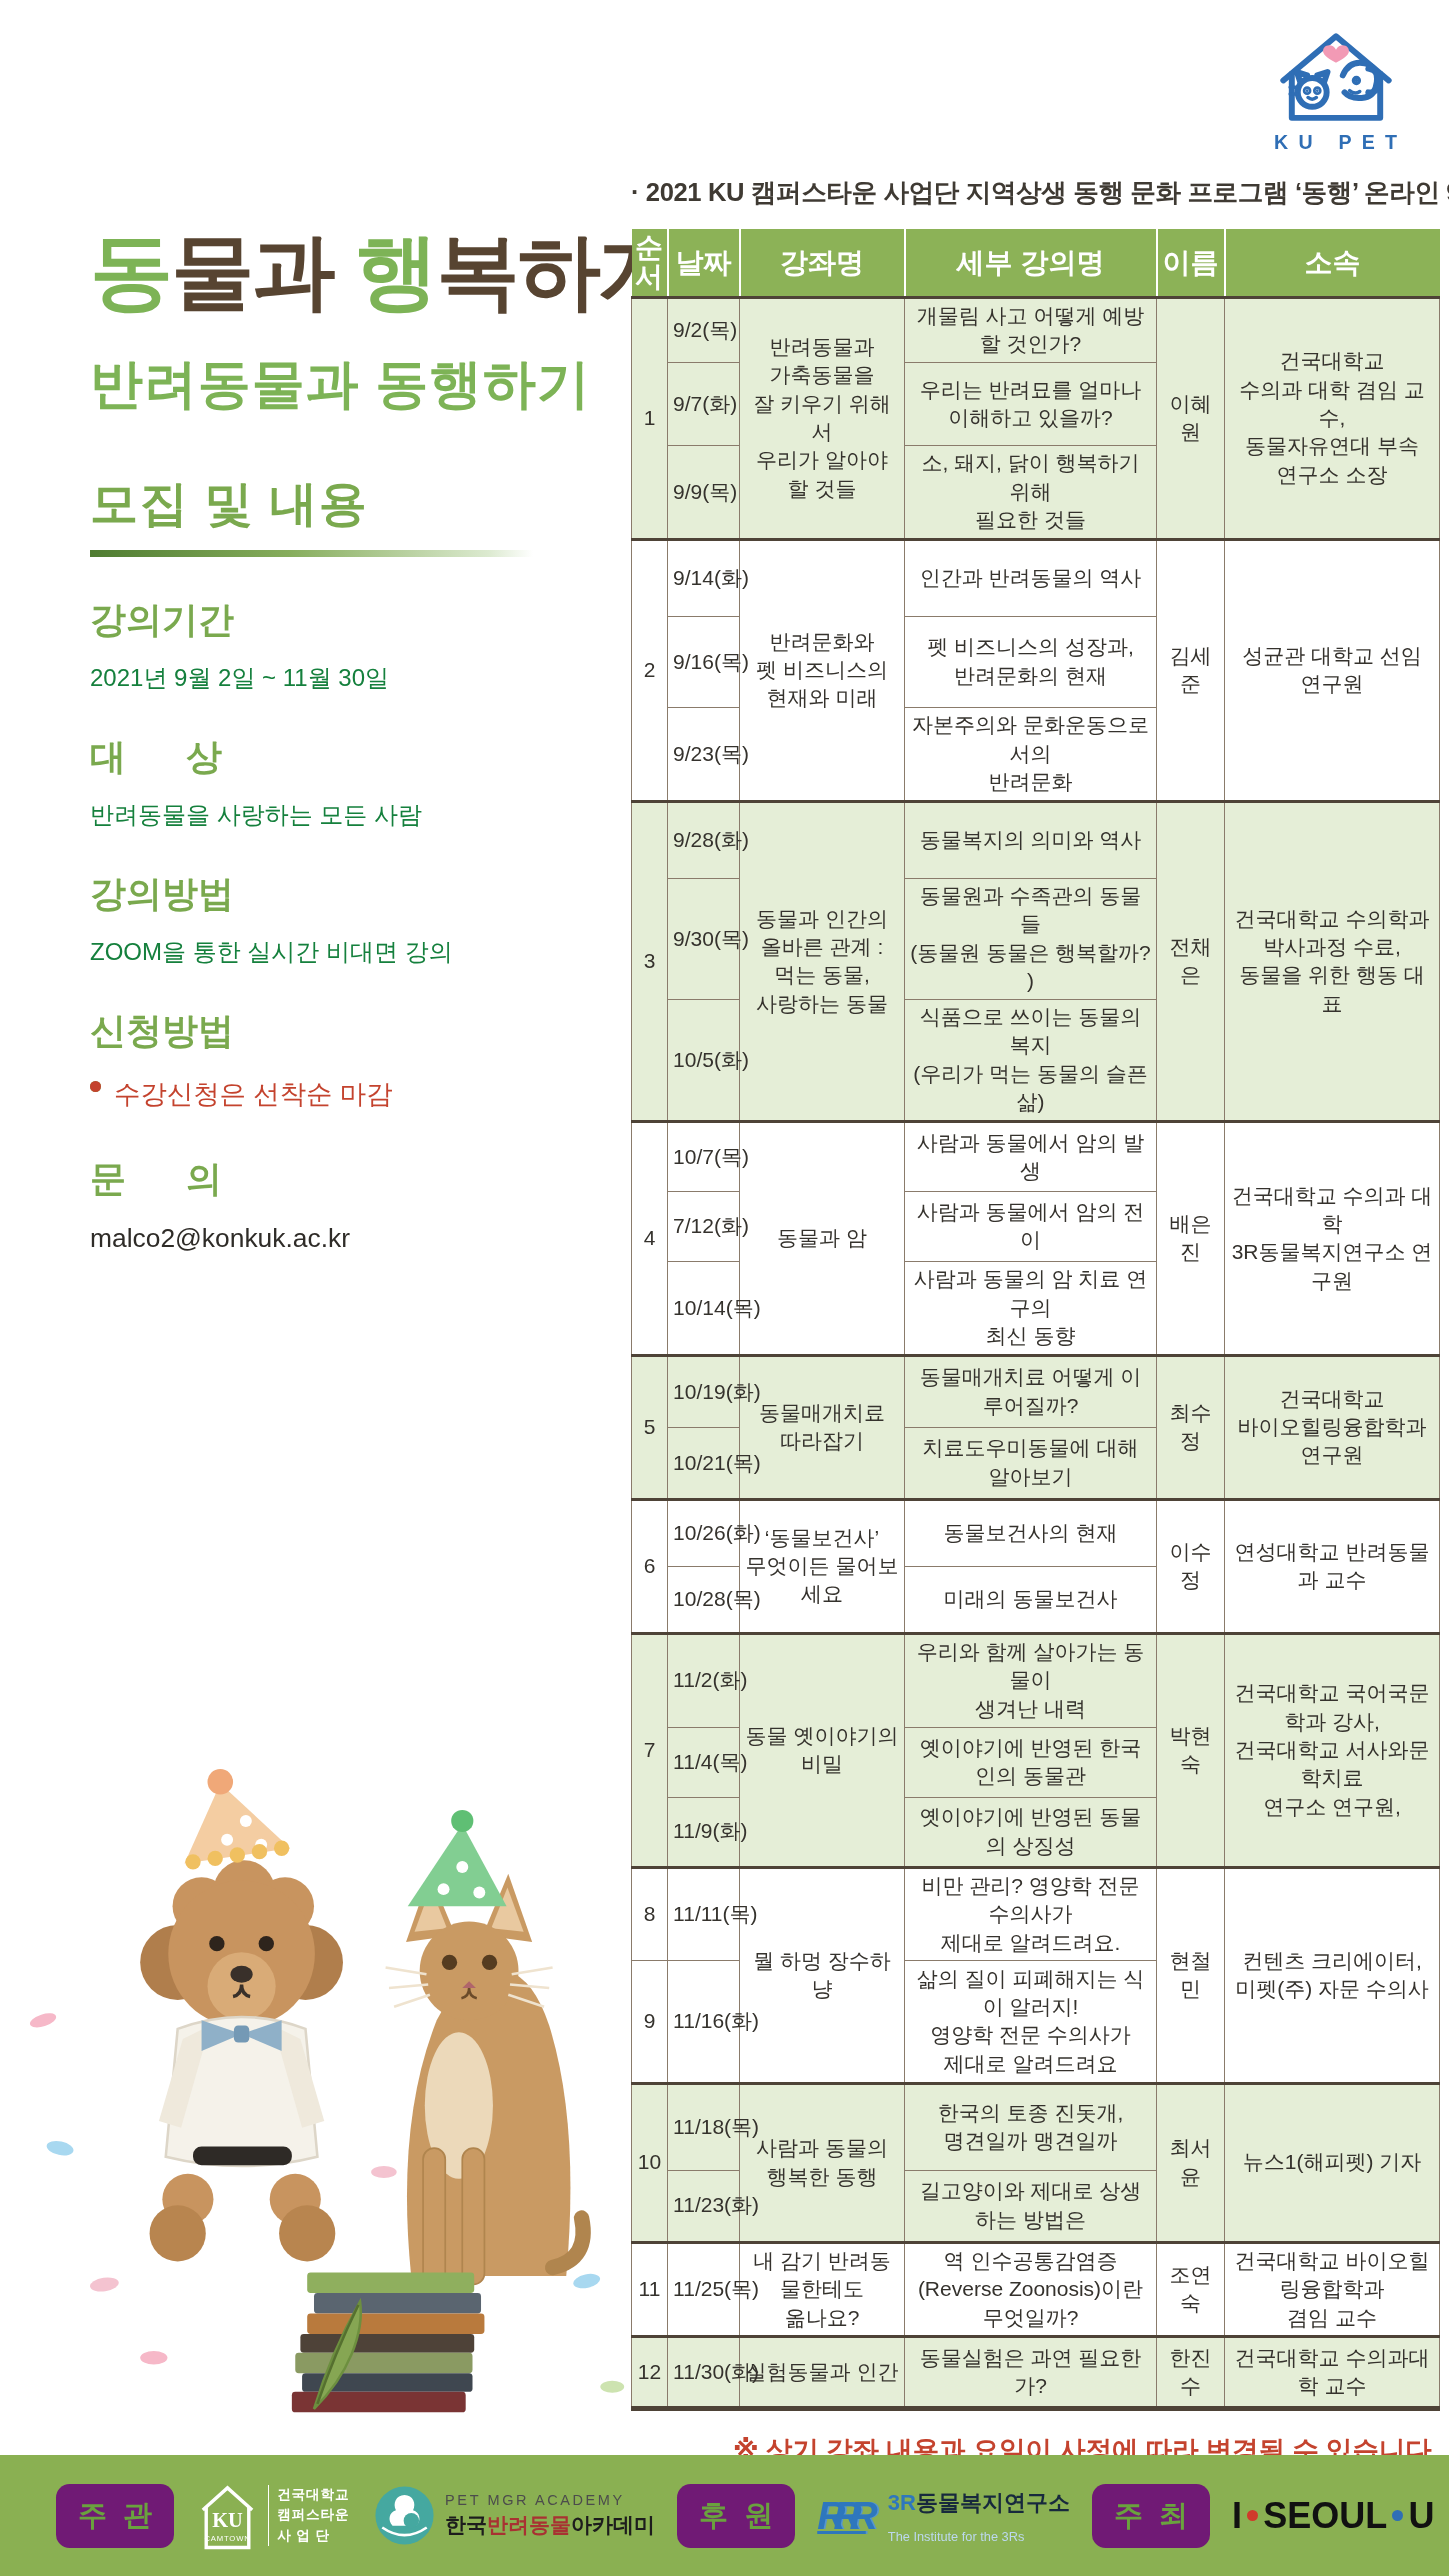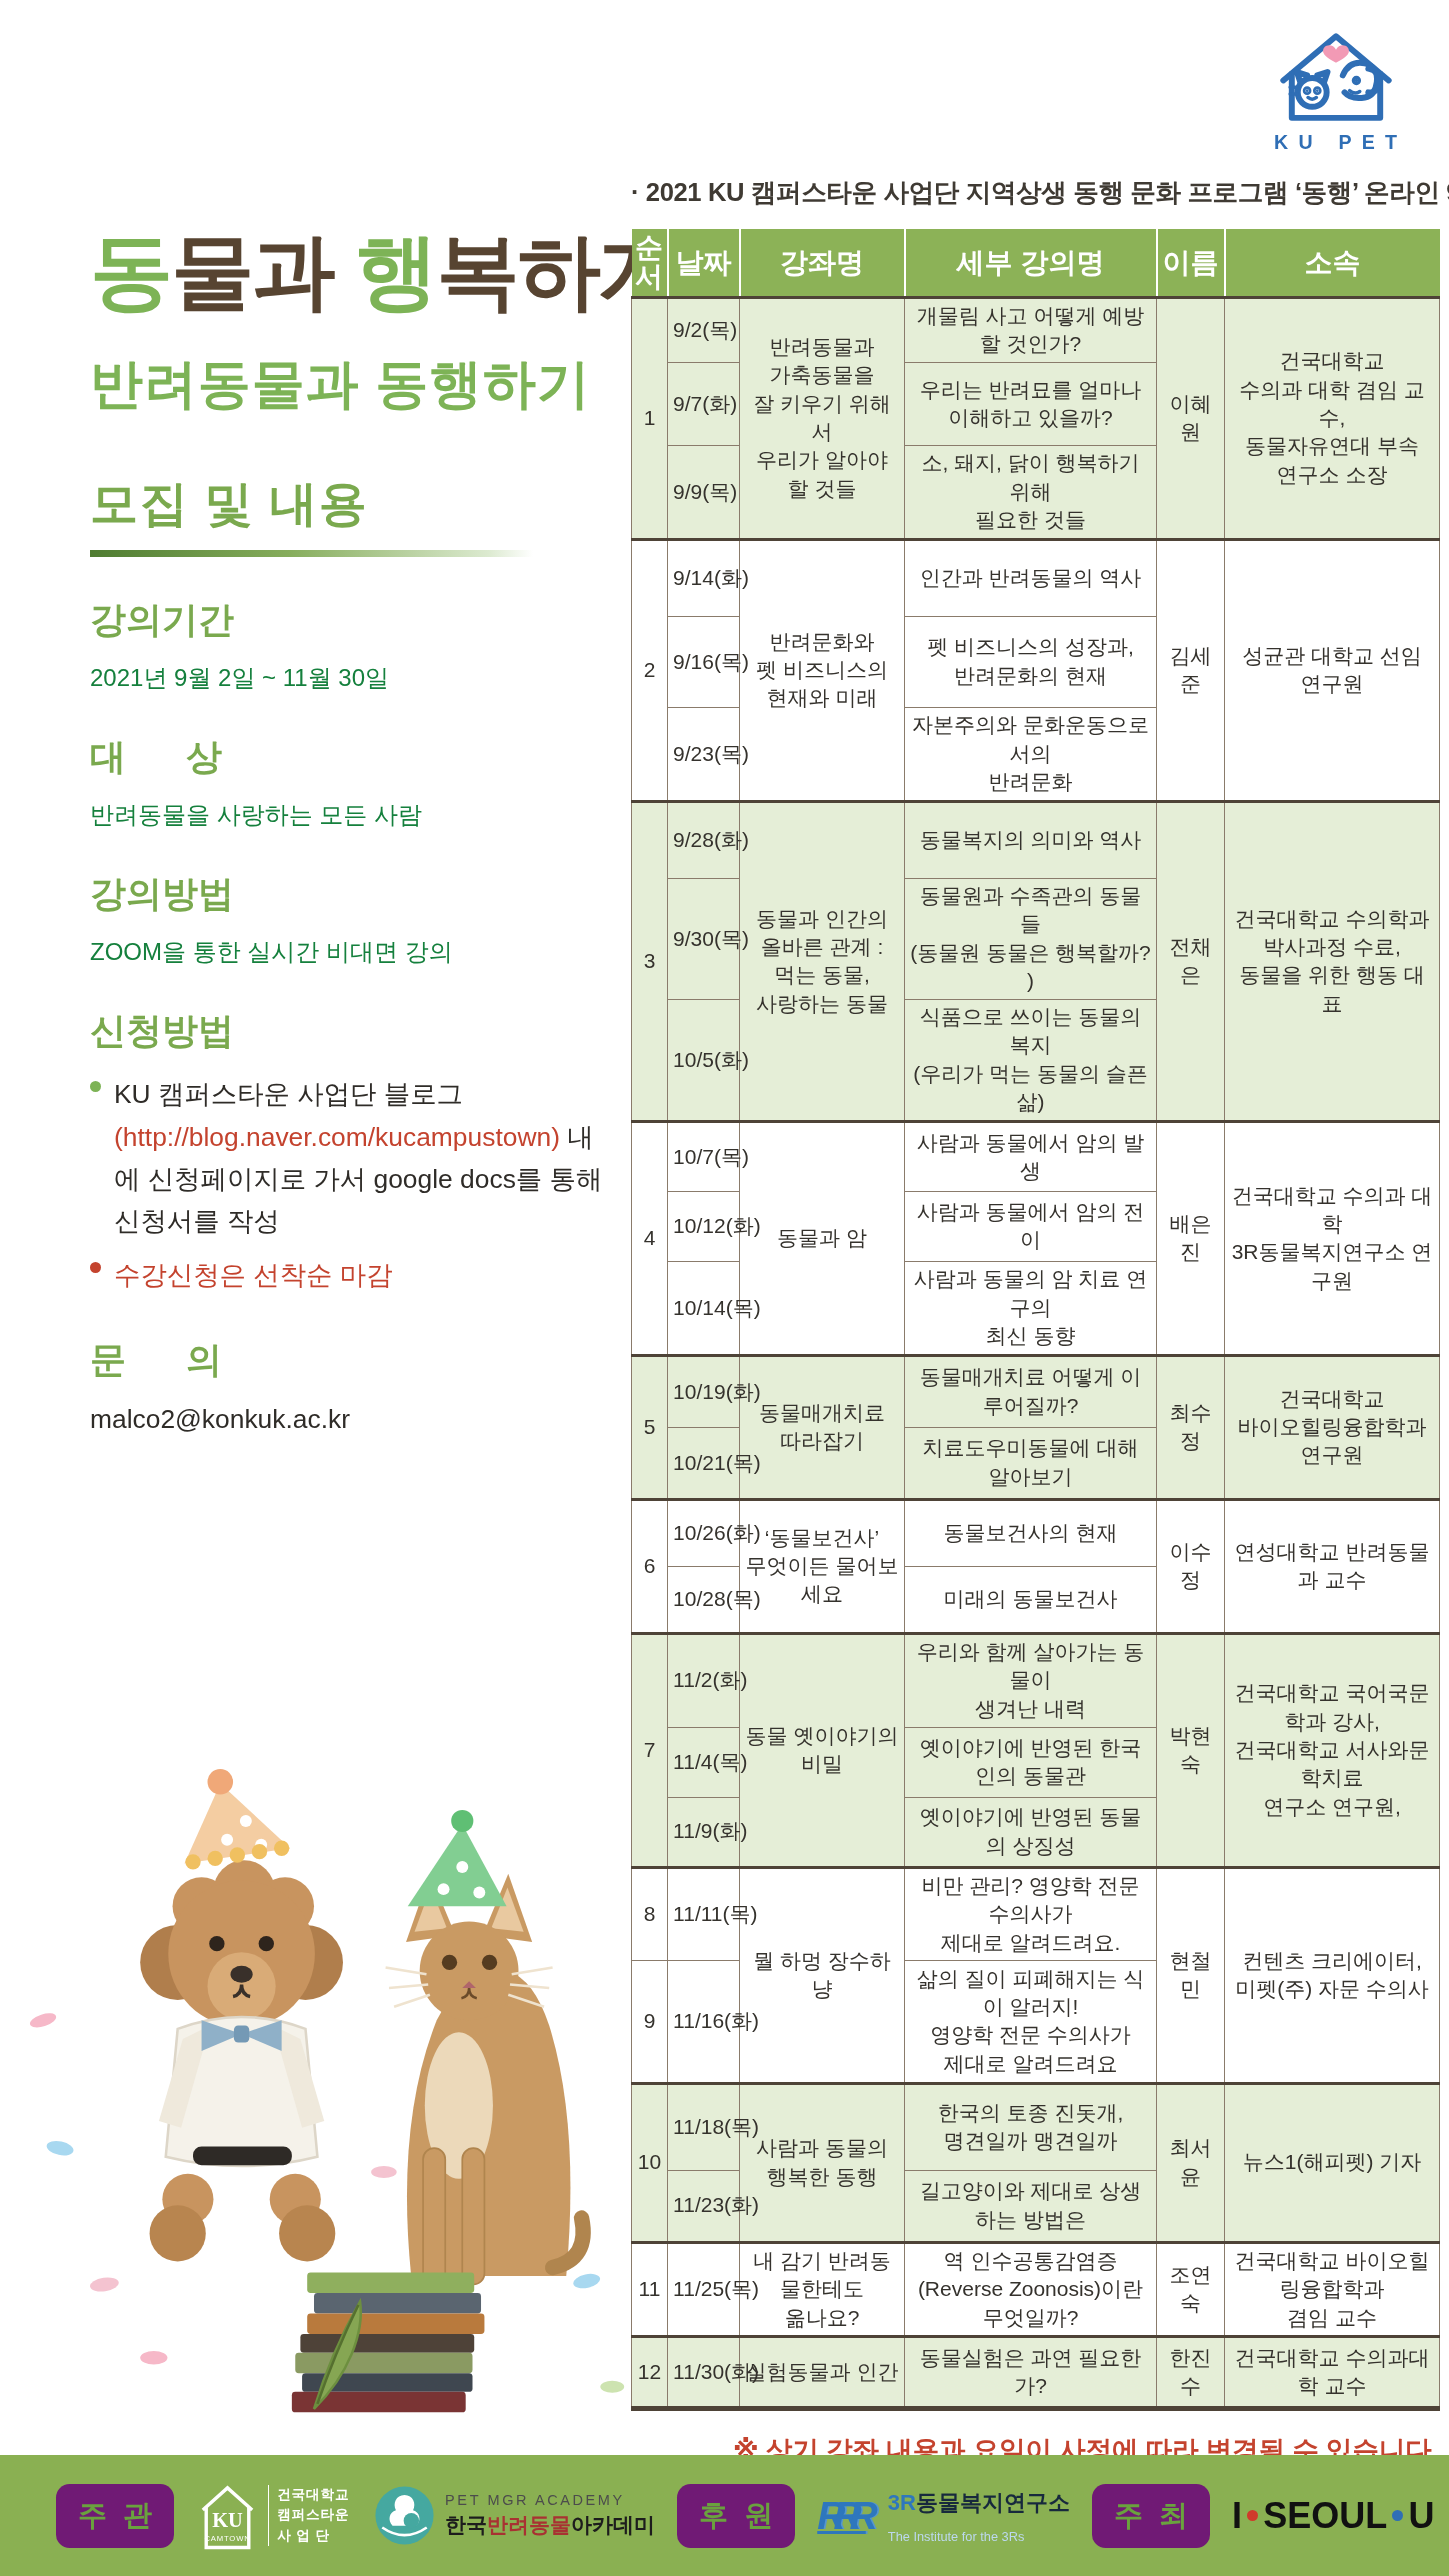--- a/index.html
+++ b/index.html
@@ -116,21 +116,21 @@
 
     <div class="sec-h">대      상</div>
     <div class="sec-v">반려동물을 사랑하는 모든 사람</div>
 
     <div class="sec-h">강의방법</div>
     <div class="sec-v">ZOOM을 통한 실시간 비대면 강의</div>
 
     <div class="sec-h">신청방법</div>
     <div class="bullets">
       <div class="bullet">
-        <span class="dot dot-green"></span><span id="bullet1"><span class="part-normal">KU 캠퍼스타운 사업단 블로그</span><span class="part-red">(http://blog.naver.com/kucampustown)</span><span class="part-normal"> 내에 신청페이지로 가서 google docs를 통해 신청서를 작성</span></span>
+        <span class="dot dot-green"></span>
       </div>
       <div class="bullet red-b">
         <span class="dot dot-red"></span><span>수강신청은 선착순 마감</span>
       </div>
     </div>
 
     <div class="sec-h">문      의</div>
     <div class="email">malco2@konkuk.ac.kr</div>
   </div>
 
@@ -300,21 +300,21 @@
           </tr>
           <tr class="w group-start" style="height: 70px;">
             <td rowspan="3" class="col-no">4</td>
             <td class="col-date">10/7(목)</td>
             <td rowspan="3" class="col-course">동물과 암</td>
             <td class="col-lec">사람과 동물에서 암의 발생</td>
             <td rowspan="3" class="col-name">배은진</td>
             <td rowspan="3" class="col-affil">건국대학교 수의과 대학<br>3R동물복지연구소 연구원</td>
           </tr>
           <tr class="w" style="height: 70px;">
-            <td class="col-date">10/12(화)</td>
+            <td class="col-date">7/12(화)</td>
             <td class="col-lec">사람과 동물에서 암의 전이</td>
           </tr>
           <tr class="w" style="height: 87px;">
             <td class="col-date">10/14(목)</td>
             <td class="col-lec">사람과 동물의 암 치료 연구의<br>최신 동향</td>
           </tr>
           <tr class="g group-start" style="height: 72px;">
             <td rowspan="2" class="col-no">5</td>
             <td class="col-date">10/19(화)</td>
             <td rowspan="2" class="col-course">동물매개치료<br>따라잡기</td>

